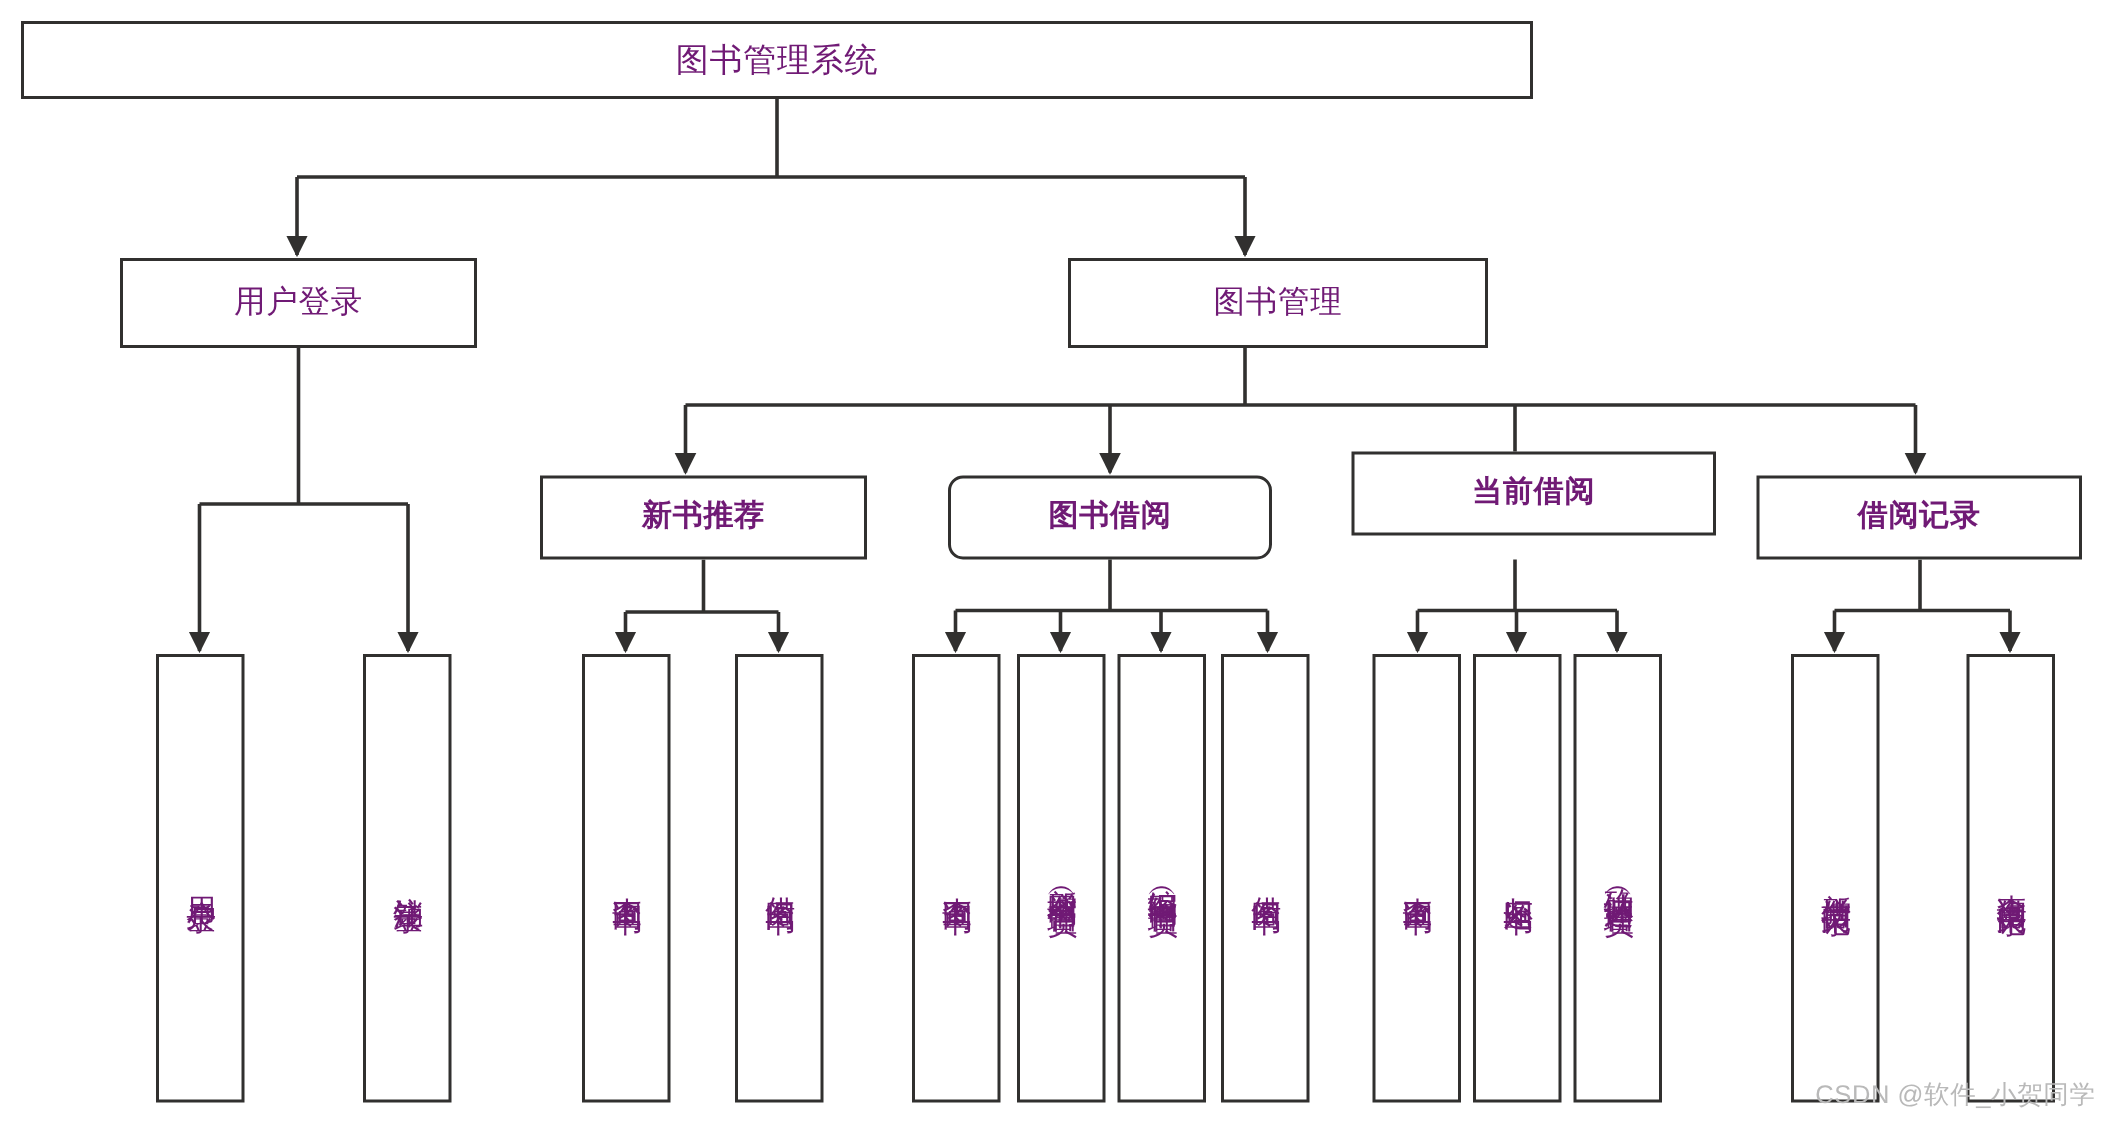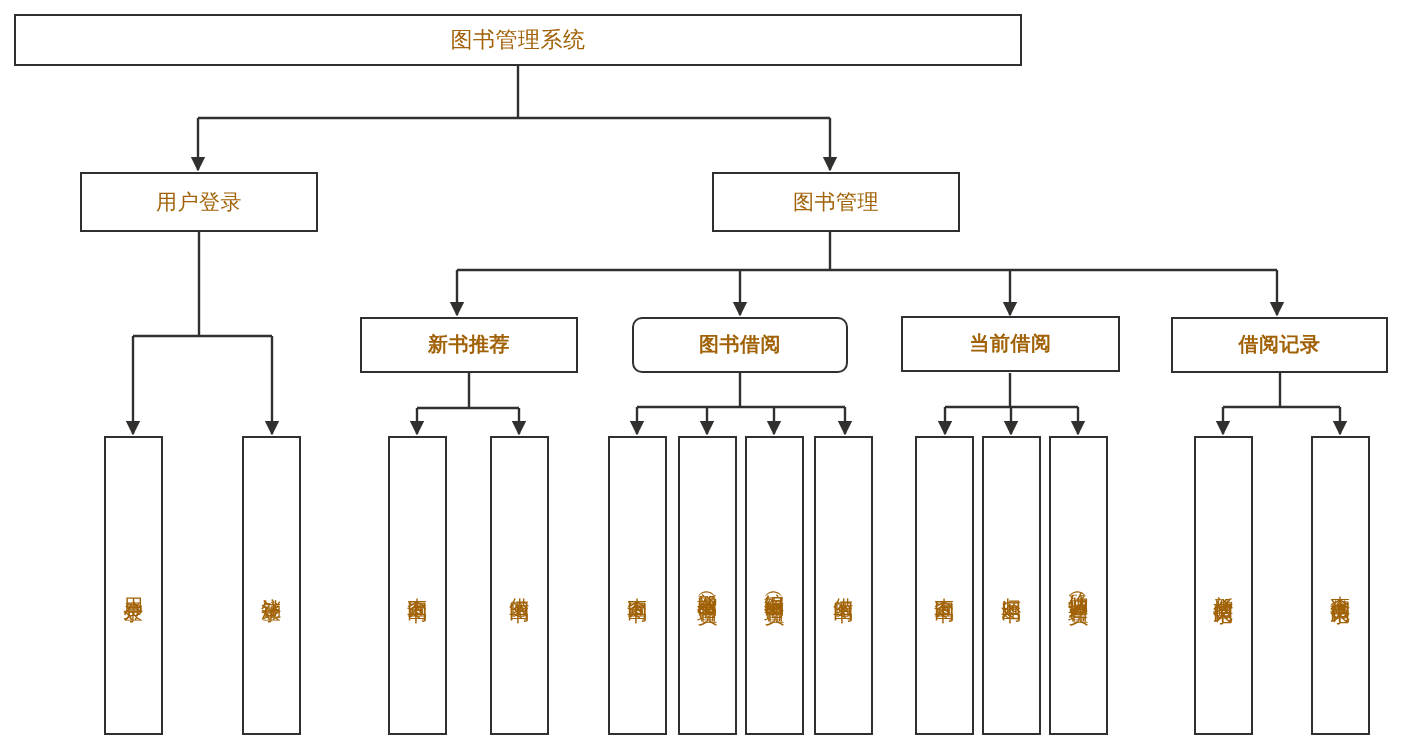--- a/index.html
+++ b/index.html
@@ -34,21 +34,21 @@
     position: absolute;
     box-sizing: border-box;
     background: #ffffff;
     border: 2.4px solid #31302f;
     display: flex;
     align-items: center;
     justify-content: center;
     overflow: hidden;
   }
   .node-label {
-    color: #a16207;
+    color: #701a75;
     font-size: 21px;
     line-height: 1.18;
     letter-spacing: 0.5px;
     white-space: nowrap;
     text-align: center;
     user-select: none;
   }
   .node-box.root .node-label { font-size: 22px; }
   .node-box.level2 .node-label { font-size: 21px; }
   .node-box.level3 .node-label { font-size: 20px; font-weight: bold; }
@@ -125,30 +125,30 @@
       </g>
   </svg>
 
   <div id="boxes-layer">
       <div class="node-box root" style="left: 14px; top: 14px; width: 1008px; height: 52px;">
         <span class="node-label">图书管理系统</span>
       </div>
       <div class="node-box level2" style="left: 80px; top: 172px; width: 238px; height: 60px;">
         <span class="node-label">用户登录</span>
       </div>
-      <div class="node-box level2" style="left: 712px; top: 172px; width: 248px; height: 60px;">
+      <div class="node-box level2" style="left: 712px; top: 172px; width: 280px; height: 60px;">
         <span class="node-label">图书管理</span>
       </div>
       <div class="node-box level3" style="left: 360px; top: 317px; width: 218px; height: 56px;">
         <span class="node-label">新书推荐</span>
       </div>
       <div class="node-box level3" style="left: 632px; top: 317px; width: 216px; height: 56px; border-radius: 10px;">
         <span class="node-label">图书借阅</span>
       </div>
-      <div class="node-box level3" style="left: 901px; top: 316px; width: 219px; height: 56px;">
+      <div class="node-box level3" style="left: 901px; top: 301px; width: 243px; height: 56px;">
         <span class="node-label">当前借阅</span>
       </div>
       <div class="node-box level3" style="left: 1171px; top: 317px; width: 217px; height: 56px;">
         <span class="node-label">借阅记录</span>
       </div>
       <div class="node-box leaf" style="left: 104px; top: 436px; width: 59px; height: 299px;">
         <span class="node-label">用户登录</span>
       </div>
       <div class="node-box leaf" style="left: 242px; top: 436px; width: 59px; height: 299px;">
         <span class="node-label">注销登录</span>
@@ -181,13 +181,14 @@
         <span class="node-label">确认归还（管理员）</span>
       </div>
       <div class="node-box leaf" style="left: 1194px; top: 436px; width: 59px; height: 299px;">
         <span class="node-label">新增借阅记录</span>
       </div>
       <div class="node-box leaf" style="left: 1311px; top: 436px; width: 59px; height: 299px;">
         <span class="node-label">查询借阅记录</span>
       </div>
     </div>
 
+  <div id="watermark">CSDN @软件_小贺同学</div>
 </div>
 
 </body></html>

